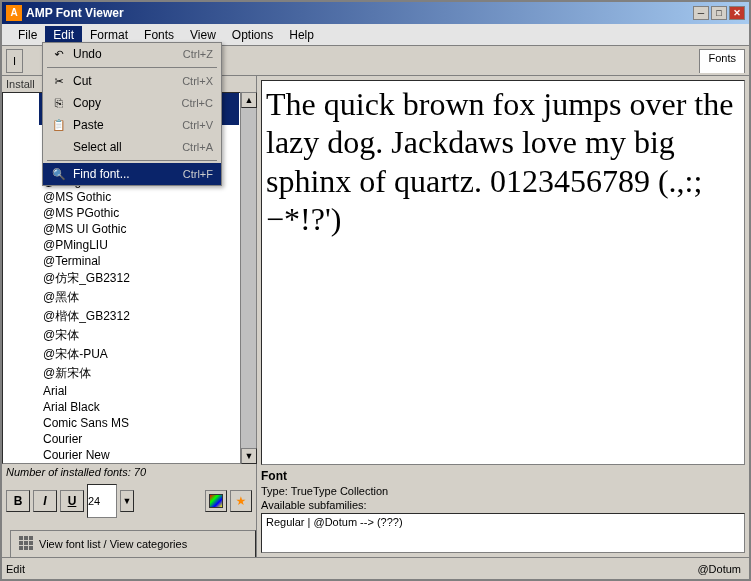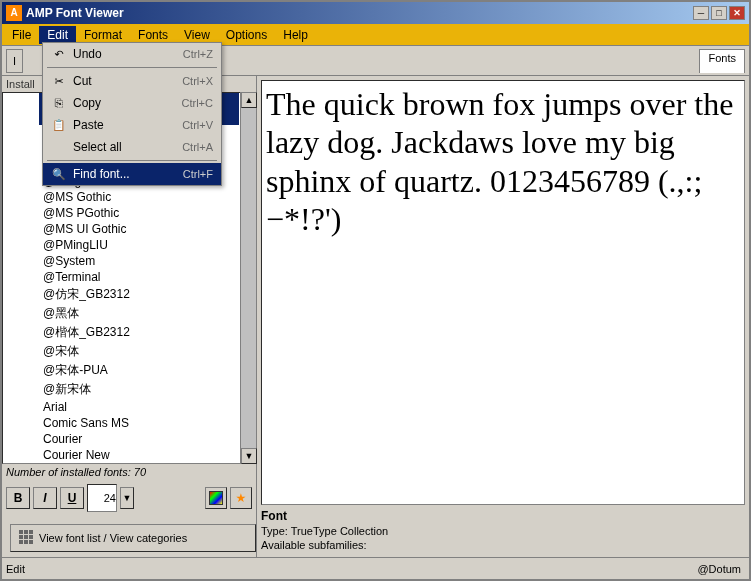--- a/index.html
+++ b/index.html
@@ -65,26 +65,26 @@
       align-items: center;
       justify-content: center;
       cursor: pointer;
       color: black;
     }
 
     .title-btn.close { background: #c0392b; color: white; }
 
     
     .menu-bar {
-      background: #eab308;
+      background: #e5e5e5;
       height: 22px;
       display: flex;
       align-items: center;
       border-bottom: 1px solid #808080;
-      padding: 0 2px;
+      padding: 0 8px;
     }
 
     .menu-item {
       padding: 2px 8px;
       cursor: pointer;
       font-size: 12px;
       position: relative;
     }
 
     .menu-item:hover, .menu-item.active {
@@ -196,24 +196,24 @@
       align-items: center;
       justify-content: center;
     }
 
     .fmt-btn.bold { font-weight: bold; }
     .fmt-btn.italic { font-style: italic; }
     .fmt-btn.underline { text-decoration: underline; }
 
     .font-size-input {
       width: 30px;
-      height: 28px;
+      height: 34px;
       border: 1px inset #808080;
       font-size: 11px;
-      text-align: right;
+      text-align: left;
       background: white;
     }
 
     .font-size-arrow {
       width: 14px;
       height: 22px;
       background: #d4d0c8;
       border: 1px outset #808080;
       font-size: 9px;
       cursor: pointer;
@@ -470,29 +470,29 @@
           <div class="font-list-item selected">@Do</div>
           <div class="font-list-item selected">@Do</div>
           <div class="font-list-item">@Fix</div>
           <div class="font-list-item">@Gu</div>
           <div class="font-list-item">@Gu</div>
           <div class="font-list-item">@MingLIU</div>
           <div class="font-list-item">@MS Gothic</div>
           <div class="font-list-item">@MS PGothic</div>
           <div class="font-list-item">@MS UI Gothic</div>
           <div class="font-list-item">@PMingLIU</div>
-          <div class="font-list-item">@System</div>
           <div class="font-list-item">@Terminal</div>
           <div class="font-list-item">@仿宋_GB2312</div>
           <div class="font-list-item">@黑体</div>
           <div class="font-list-item">@楷体_GB2312</div>
           <div class="font-list-item">@宋体</div>
           <div class="font-list-item">@宋体-PUA</div>
           <div class="font-list-item">@新宋体</div>
           <div class="font-list-item">Arial</div>
+          <div class="font-list-item">Arial Black</div>
           <div class="font-list-item">Comic Sans MS</div>
           <div class="font-list-item">Courier</div>
           <div class="font-list-item">Courier New</div>
         </div>
         <div class="scroll-buttons">
           <div class="scroll-up-btn">▲</div>
           <div class="scroll-track"></div>
           <div class="scroll-down-btn">▼</div>
         </div>
       </div>
@@ -538,20 +538,21 @@
       <div class="sample-area">
         <span style="font-family: serif;">The quick brown fox jumps over the lazy dog. Jackdaws love my big sphinx of quartz. 0123456789 (.,:;−*!?')</span>
       </div>
 
       <div class="font-info">
         <div class="font-info-title">Font</div>
         <div class="font-info-row">
           <span>Type:</span> <span>TrueType Collection</span>
         </div>
         <div class="subfamilies-label">Available subfamilies:</div>
+        <div class="subfamilies-box">Regular  |  @Dotum  --&gt;  (???)</div>
       </div>
     </div>
 
   </div>
 
   <div class="status-bar">
     <span class="status-left">Edit</span>
     <span class="status-right">@Dotum</span>
   </div>
 

